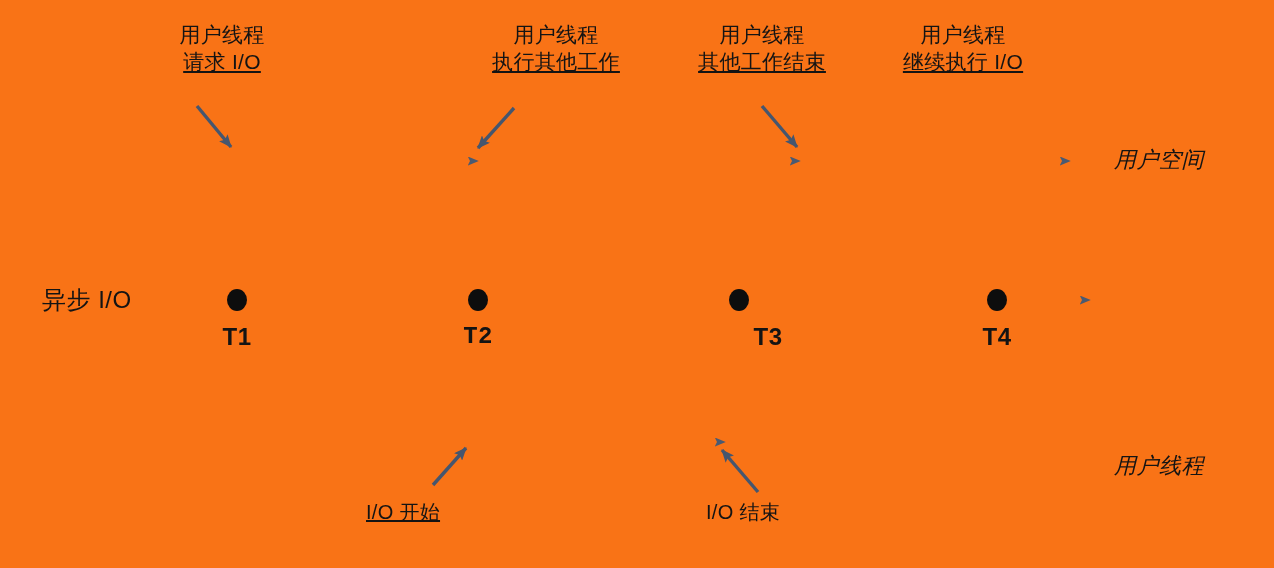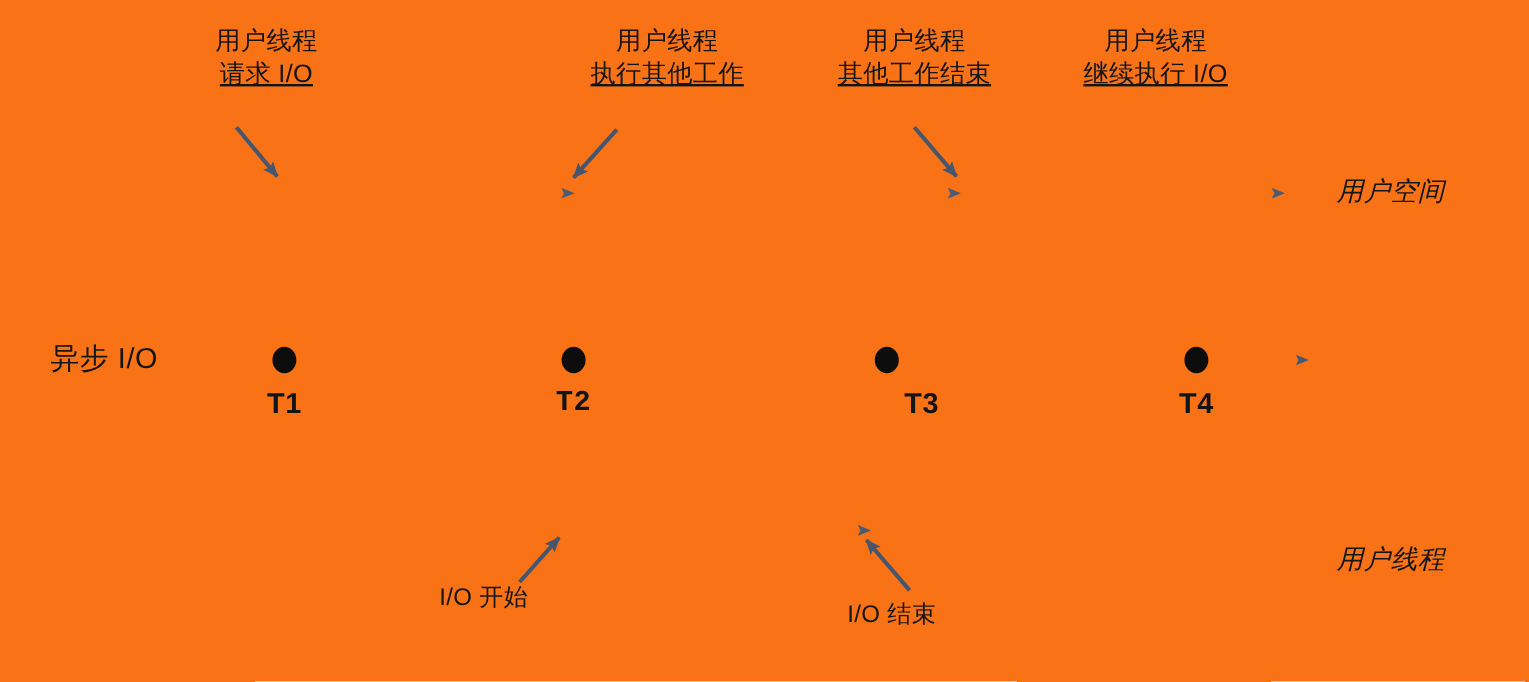--- a/index.html
+++ b/index.html
@@ -132,16 +132,16 @@
 
   <div class="txt lane-label-bold" style="left:42px; top:285px;">异步 I/O</div>
 
   <div class="txt lane-label" style="left:1114px; top:452px;">用户线程</div>
 
   <div class="txt tick-label ctr" style="left:237px; top:322px;">T1</div>
   <div class="txt tick-label ctr" style="left:478px; top:322px;font-family:Liberation Mono, monospace;">T2</div>
   <div class="txt tick-label ctr" style="left:768px; top:322px;">T3</div>
   <div class="txt tick-label ctr" style="left:997px; top:322px;">T4</div>
 
-  <div class="txt kernel-note" style="left:366px; top:486px;">I/O 开始</div>
+  <div class="txt kernel-note" style="left:366px; top:500px;text-decoration:underline;">I/O 开始</div>
   <div class="txt kernel-note" style="left:706px; top:500px;">I/O 结束</div>
 
 </div>
 
 </body></html>

